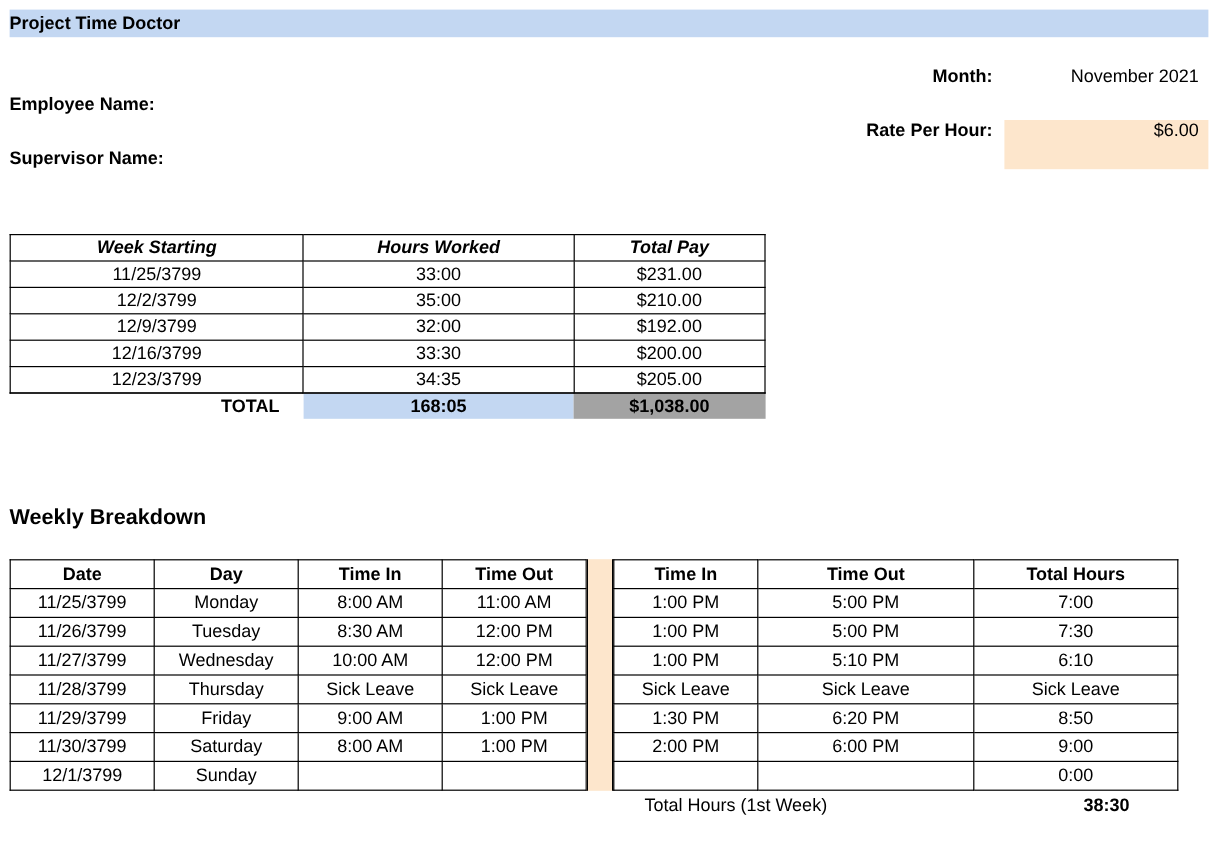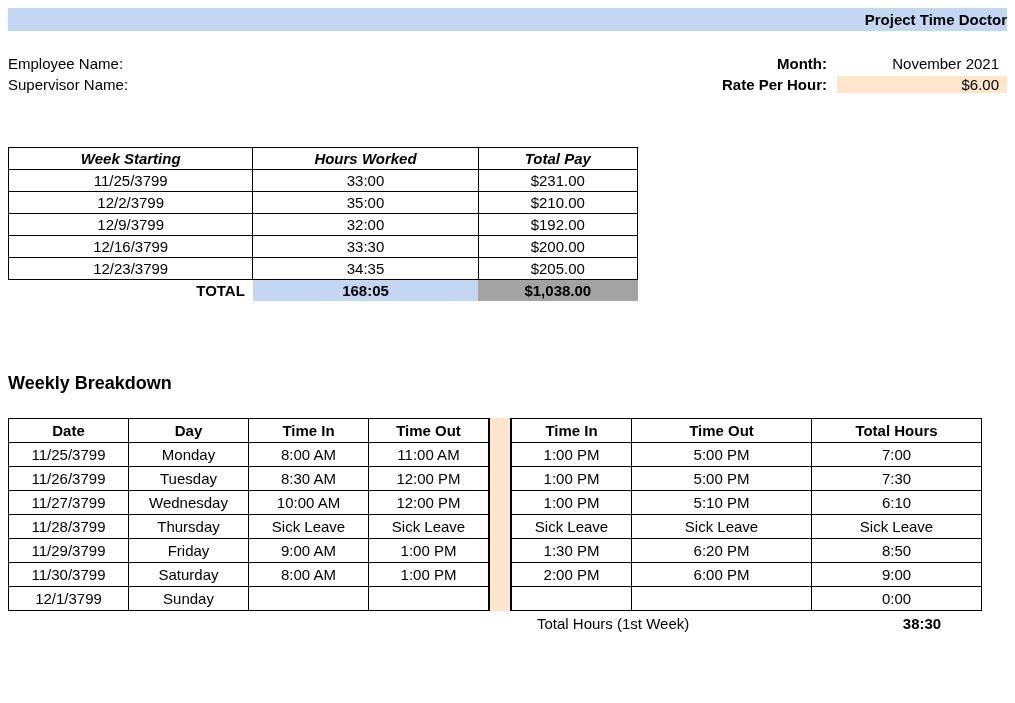--- a/index.html
+++ b/index.html
@@ -7,35 +7,36 @@
     margin: 0;
     padding: 8px;
     font-family: Verdana, Geneva, sans-serif;
     font-size: 14px;
     color: #000;
     background: #fff;
     width: 1015px;
   }
   .title-bar {
     background: #c3d7f2;
-    text-align: right;
+    text-align: left;
     font-weight: bold;
     padding: 3px 0;
     margin-bottom: 24px;
     font-size: 15px;
   }
   .header-row {
     display: flex;
     justify-content: space-between;
     margin-bottom: 4px;
     font-size: 15px;
   }
   .header-left {
-    font-weight: normal;
+    font-weight: bold;
     width: 300px;
+    margin-top: 24px;
   }
   .header-right {
     display: flex;
   }
   .header-right-label {
     font-weight: bold;
     text-align: right;
     width: 180px;
     padding-right: 10px;
   }
@@ -61,21 +62,21 @@
   .summary-table th {
     font-weight: bold;
     font-style: italic;
   }
   .summary-total-row td {
     font-weight: bold;
     border: none;
   }
   .summary-total-row .label-cell {
     text-align: right;
-    padding-right: 8px;
+    padding-right: 20px;
   }
   .summary-total-row .hours-cell {
     background: #c3d7f2;
   }
   .summary-total-row .pay-cell {
     background: #a3a3a3;
   }
   .section-title {
     font-weight: bold;
     font-size: 18px;

